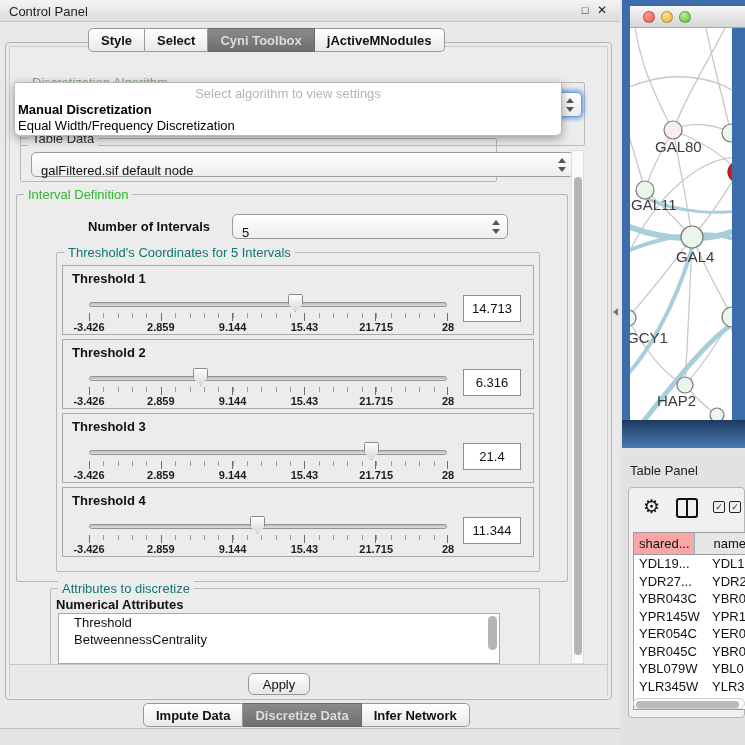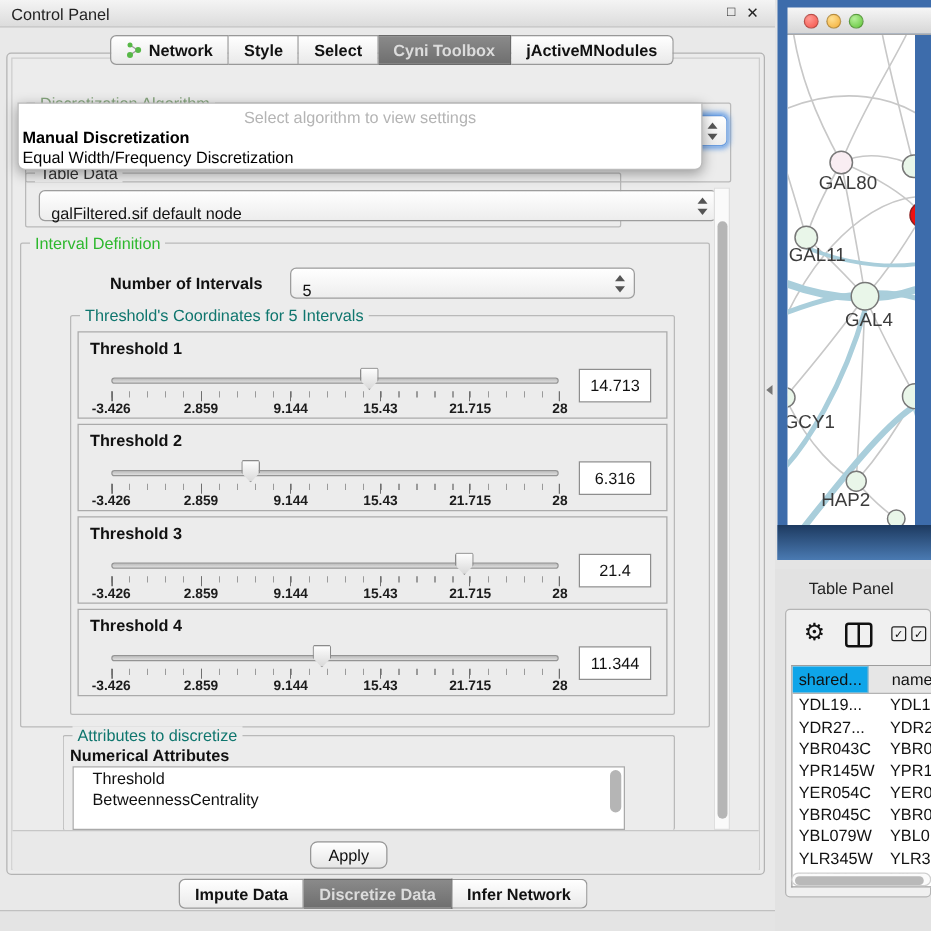--- a/index.html
+++ b/index.html
@@ -110,33 +110,33 @@
   #tl-red { left:13px; background:radial-gradient(circle at 35% 30%, #ff9a93, #f5534a); }
   #tl-yellow { left:31px; background:radial-gradient(circle at 35% 30%, #ffe092, #f3ad36); }
   #tl-green { left:49px; background:radial-gradient(circle at 35% 30%, #b6f09a, #5fc337); }
   #net-canvas { position:absolute; left:8px; top:28px; width:102px; height:392px; background:#fff; overflow:hidden; }
   #net-bottom { position:absolute; left:0; top:420px; width:123px; height:28px;
     background:linear-gradient(#1d3a60,#4a7ab2); }
   .net-label { position:absolute; font-size:15px; color:#3c3c3c; white-space:nowrap; z-index:5; }
 
   
   #table-panel { position:absolute; left:620px; top:455px; width:125px; height:290px; background:#e2e2e2; }
-  #tp-title { position:absolute; left:27px; top:8px; font-size:13px; color:#222; }
+  #tp-title { position:absolute; left:10px; top:8px; font-size:13px; color:#222; }
   #tp-inner { position:absolute; left:8px; top:32px; width:117px; height:231px; background:#f0f0f0;
     border:1px solid #b5b5b5; border-radius:4px; }
   #tp-toolbar { position:absolute; left:0; top:0; width:100%; height:42px; }
   #gear-btn { position:absolute; left:14px; top:8px; font-size:19px; color:#111; line-height:22px; }
   #split-btn { position:absolute; left:47px; top:10px; width:22px; height:20px; border:2px solid #111; border-radius:3px; }
   #split-btn i { position:absolute; left:8px; top:0; width:2px; height:16px; background:#111; }
   .cb-ico { position:absolute; top:13px; width:12px; height:12px; border:1.5px solid #222; border-radius:2px;
     font-size:9px; line-height:10px; text-align:center; color:#111; font-weight:bold; }
   #cb1 { left:84px; } #cb2 { left:100px; }
   #tp-table { position:absolute; left:4px; top:44px; width:113px; height:178px; background:#fff; border:1px solid #9d9d9d; border-right:none; overflow:hidden; }
   .tp-hdr { display:flex; height:22px; border-bottom:1px solid #9a9a9a; font-size:13px; }
-  .tp-hdr .c1 { width:74px; background:#0ea5e9; border-right:1px solid #8fb4c4; display:flex; align-items:center; justify-content:center; }
+  .tp-hdr .c1 { width:74px; background:#fca5a5; border-right:1px solid #8fb4c4; display:flex; align-items:center; justify-content:center; }
   .tp-hdr .c2 { flex:1; background:#e6e6e6; padding-left:18px; display:flex; align-items:center; white-space:nowrap; }
   .tp-row { display:flex; height:17.5px; font-size:13px; }
   .tp-row .c1 { width:74px; padding-left:5px; display:flex; align-items:center; white-space:nowrap; overflow:hidden; }
   .tp-row .c2 { flex:1; padding-left:4px; display:flex; align-items:center; white-space:nowrap; overflow:hidden; }
   #tp-hscroll { position:absolute; left:4px; top:210px; width:112px; height:11px; background:#fbfbfb; border:1px solid #cfcfcf; border-radius:6px; }
   #tp-hscroll i { position:absolute; left:2px; top:1.5px; width:103px; height:7px; background:#b9b9b9; border-radius:4px; }
 
   
   #v-scroll { position:absolute; left:571px; top:150px; width:13px; height:514px; background:#fafafa;
     border:1px solid #dedede; }
@@ -150,30 +150,20 @@
   <div id="cp-titlebar">
     <span id="cp-title">Control Panel</span>
     <span id="cp-float" class="cp-ico">□</span>
     <span id="cp-close" class="cp-ico">✕</span>
   </div>
 
   <div id="outer-panel"></div>
   <div id="inner-panel"></div>
 
   <div id="top-tabs" class="seg-bar">
-    <div class="seg">
-      <svg class="net-ico" viewBox="0 0 13 14">
-        <line x1="3" y1="3" x2="9" y2="7" stroke="#9a9a9a" stroke-width="1"></line>
-        <line x1="3" y1="11" x2="9" y2="7" stroke="#9a9a9a" stroke-width="1"></line>
-        <circle cx="3" cy="3" r="2" fill="#57b847"></circle>
-          <circle cx="3" cy="11" r="2.4" fill="#57b847"></circle>
-          <circle cx="9.5" cy="7" r="2.4" fill="#57b847"></circle>
-      </svg>
-      <span>Network</span>
-    </div>
     <div class="seg">
         <span>Style</span>
       </div>
     <div class="seg">
         <span>Select</span>
       </div>
     <div class="seg sel">
         <span>Cyni Toolbox</span>
       </div>
     <div class="seg">

